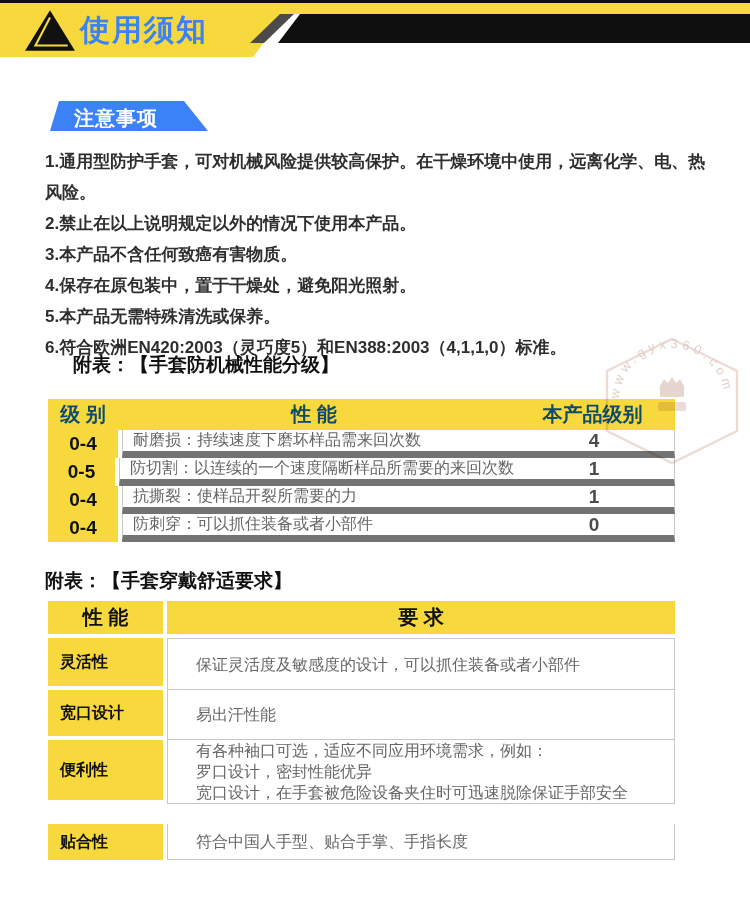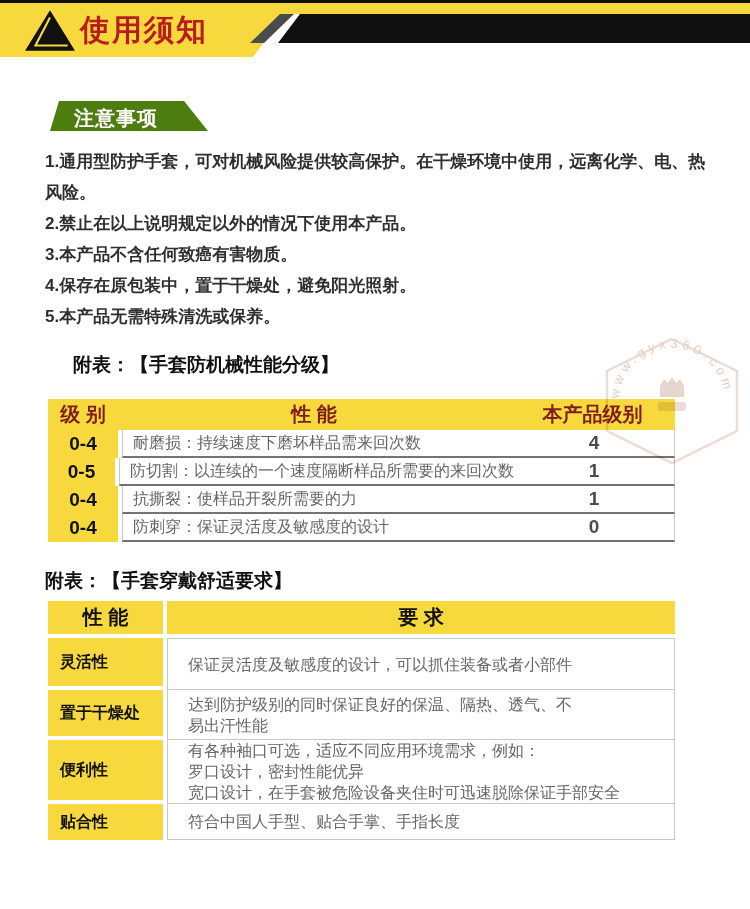--- a/index.html
+++ b/index.html
@@ -9,69 +9,69 @@
 
   
   .hdr-topline { position:absolute; left:0; top:0; width:750px; height:3px; background:#0f0f0f; }
   .hdr-yellow { position:absolute; left:0; top:3px; width:750px; height:54px; background:#f7d93e;
     clip-path: polygon(0 0, 750px 0, 750px 11px, 285px 11px, 253px 54px, 0 54px); }
   .hdr-gray-slash { position:absolute; left:250px; top:14px; width:48px; height:29px; background:#4b4b4b;
     clip-path: polygon(30px 0, 44px 0, 14px 100%, 0 100%); }
   .hdr-black-bar { position:absolute; left:268px; top:14px; width:482px; height:29px; background:#0f0f0f;
     clip-path: polygon(32px 0, 100% 0, 100% 100%, 10px 100%); }
   .hdr-logo { position:absolute; left:24px; top:9px; width:52px; height:43px; }
-  .hdr-title { position:absolute; left:80px; top:13px; font-size:30px; font-weight:700; color:#b91c1c;
+  .hdr-title { position:absolute; left:80px; top:13px; font-size:30px; font-weight:700; color:#3b82f6;
     letter-spacing:2px; line-height:34px; }
 
   
-  .badge { position:absolute; left:50px; top:101px; width:158px; height:30px; background:#4d7c0f;
+  .badge { position:absolute; left:50px; top:101px; width:158px; height:30px; background:#3b82f6;
     clip-path: polygon(9px 0, 134px 0, 158px 100%, 0 100%); }
   .badge span { display:block; padding-left:24px; line-height:34px; font-size:20px; font-weight:700; color:#ffffff; letter-spacing:1px; }
 
   
   .notes { position:absolute; left:45px; top:146px; width:676px; font-size:17px; line-height:31px;
     color:#2e2e2e; font-weight:600; }
   .note { margin:0; }
 
   
   .sec-title { position:absolute; left:45px; font-size:19px; font-weight:700; color:#111; }
   .sec-title.t1t { top:352px;padding-left:28px; }
   .sec-title.t2t { top:568px; }
 
   
   .t1 { position:absolute; left:48px; top:399px; width:627px; }
   .t1-header { display:flex; height:31px; background:#f7d93e; align-items:center;
-    font-weight:700; font-size:20px; color:#7f1d1d; }
+    font-weight:700; font-size:20px; color:#0c4a6e; }
   .t1-h-level { width:70px; text-align:center; }
   .t1-h-perf { flex:1; text-align:center; }
   .t1-h-prod { width:165px; text-align:center; }
   .t1-row { display:flex; height:28px; }
   .t1-level { width:70px; background:#f7d93e; display:flex; align-items:center; justify-content:center;
     font-weight:700; font-size:19px; color:#111; }
   .t1-content { flex:1; margin-left:4px; border-left:1px solid #c8c8c8; border-right:1px solid #c8c8c8;
-    border-bottom:2px solid #737373; display:flex; align-items:center; }
+    border-bottom:7px solid #737373; display:flex; align-items:center; }
   .t1-row:first-of-type .t1-content { border-top:1px solid #c8c8c8; }
   .t1-perf { flex:1; padding-left:10px; color:#666; font-size:16px; white-space:nowrap; }
   .t1-val { width:160px; text-align:center; color:#4c4c4c; font-size:19px; font-weight:600; }
 
   
   .t2 { position:absolute; left:48px; top:601px; width:627px; }
   .t2-header { display:flex; height:33px; margin-bottom:4px; font-weight:700; font-size:20px; color:#111; }
   .t2-h-perf { width:115px; background:#f7d93e; display:flex; align-items:center; justify-content:center; }
   .t2-h-req { flex:1; margin-left:4px; background:#f7d93e; display:flex; align-items:center; justify-content:center; }
   .t2-row { display:flex; }
   .t2-label { width:115px; background:#f7d93e; display:flex; align-items:center;
     padding-left:12px; font-weight:700; font-size:16px; color:#111; border-bottom:4px solid #ffffff; }
   .t2-row:last-of-type .t2-label { border-bottom:none; }
   .t2-content { flex:1; margin-left:4px; border-left:1px solid #c8c8c8; border-right:1px solid #c8c8c8;
     border-bottom:1px solid #c8c8c8; display:flex; flex-direction:column; justify-content:center;
-    padding-left:20px; color:#666; font-size:16px; line-height:21px; }
+    padding-left:28px; color:#666; font-size:16px; line-height:21px; }
   .t2-row.r1 .t2-content { border-top:1px solid #c8c8c8; }
   .r1 { min-height:52px; } .r2 { min-height:50px; } .r3 { min-height:64px; }
-  .r4 { min-height:48px; } .r5 { min-height:36px; }
+  .r4 { min-height:48px; } .r5 { min-height:36px;margin-top:20px; }
 
   
   .watermark { position:absolute; left:601px; top:330px; width:142px; height:142px;
     mix-blend-mode:multiply; opacity:0.9; pointer-events:none; z-index:5; }
   .watermark text { font-family:"Liberation Sans",sans-serif; }
 </style>
 </head>
 <body>
 
 <div class="page">
@@ -91,20 +91,21 @@
   <div class="badge">
     <span>注意事项</span>
   </div>
 
   <div class="notes">
     <p class="note">1.通用型防护手套，可对机械风险提供较高保护。在干燥环境中使用，远离化学、电、热风险。</p>
     <p class="note">2.禁止在以上说明规定以外的情况下使用本产品。</p>
     <p class="note">3.本产品不含任何致癌有害物质。</p>
     <p class="note">4.保存在原包装中，置于干燥处，避免阳光照射。</p>
     <p class="note">5.本产品无需特殊清洗或保养。</p>
+    <p class="note">6.符合欧洲EN420:2003（灵巧度5）和EN388:2003（4,1,1,0）标准。</p>
   </div>
 
   <div class="sec-title t1t">附表：【手套防机械性能分级】</div>
 
   <div class="t1">
     <div class="t1-header">
       <span class="t1-h-level">级 别</span>
       <span class="t1-h-perf">性  能</span>
       <span class="t1-h-prod">本产品级别</span>
     </div>
@@ -125,43 +126,42 @@
     <div class="t1-row">
       <div class="t1-level">0-4</div>
       <div class="t1-content">
         <span class="t1-perf">抗撕裂：使样品开裂所需要的力</span>
         <span class="t1-val">1</span>
       </div>
     </div>
     <div class="t1-row">
       <div class="t1-level">0-4</div>
       <div class="t1-content">
-        <span class="t1-perf">防刺穿：保证灵活度及敏感度的设计</span>
+        <span class="t1-perf">防刺穿：可以抓住装备或者小部件</span>
         <span class="t1-val">0</span>
       </div>
     </div>
   </div>
 
   <div class="sec-title t2t">附表：【手套穿戴舒适要求】</div>
 
   <div class="t2">
     <div class="t2-header">
       <div class="t2-h-perf">性  能</div>
       <div class="t2-h-req">要  求</div>
     </div>
     <div class="t2-row r1">
       <div class="t2-label">灵活性</div>
       <div class="t2-content">
         <div>保证灵活度及敏感度的设计，可以抓住装备或者小部件</div>
       </div>
     </div>
     <div class="t2-row r2">
-      <div class="t2-label">置于干燥处</div>
+      <div class="t2-label">宽口设计</div>
       <div class="t2-content">
-        <div>达到防护级别的同时保证良好的保温、隔热、透气、不</div>
         <div>易出汗性能</div>
       </div>
     </div>
     <div class="t2-row r3">
       <div class="t2-label">便利性</div>
       <div class="t2-content">
         <div>有各种袖口可选，适应不同应用环境需求，例如：</div>
         <div>罗口设计，密封性能优异</div>
         <div>宽口设计，在手套被危险设备夹住时可迅速脱除保证手部安全</div>
       </div>

